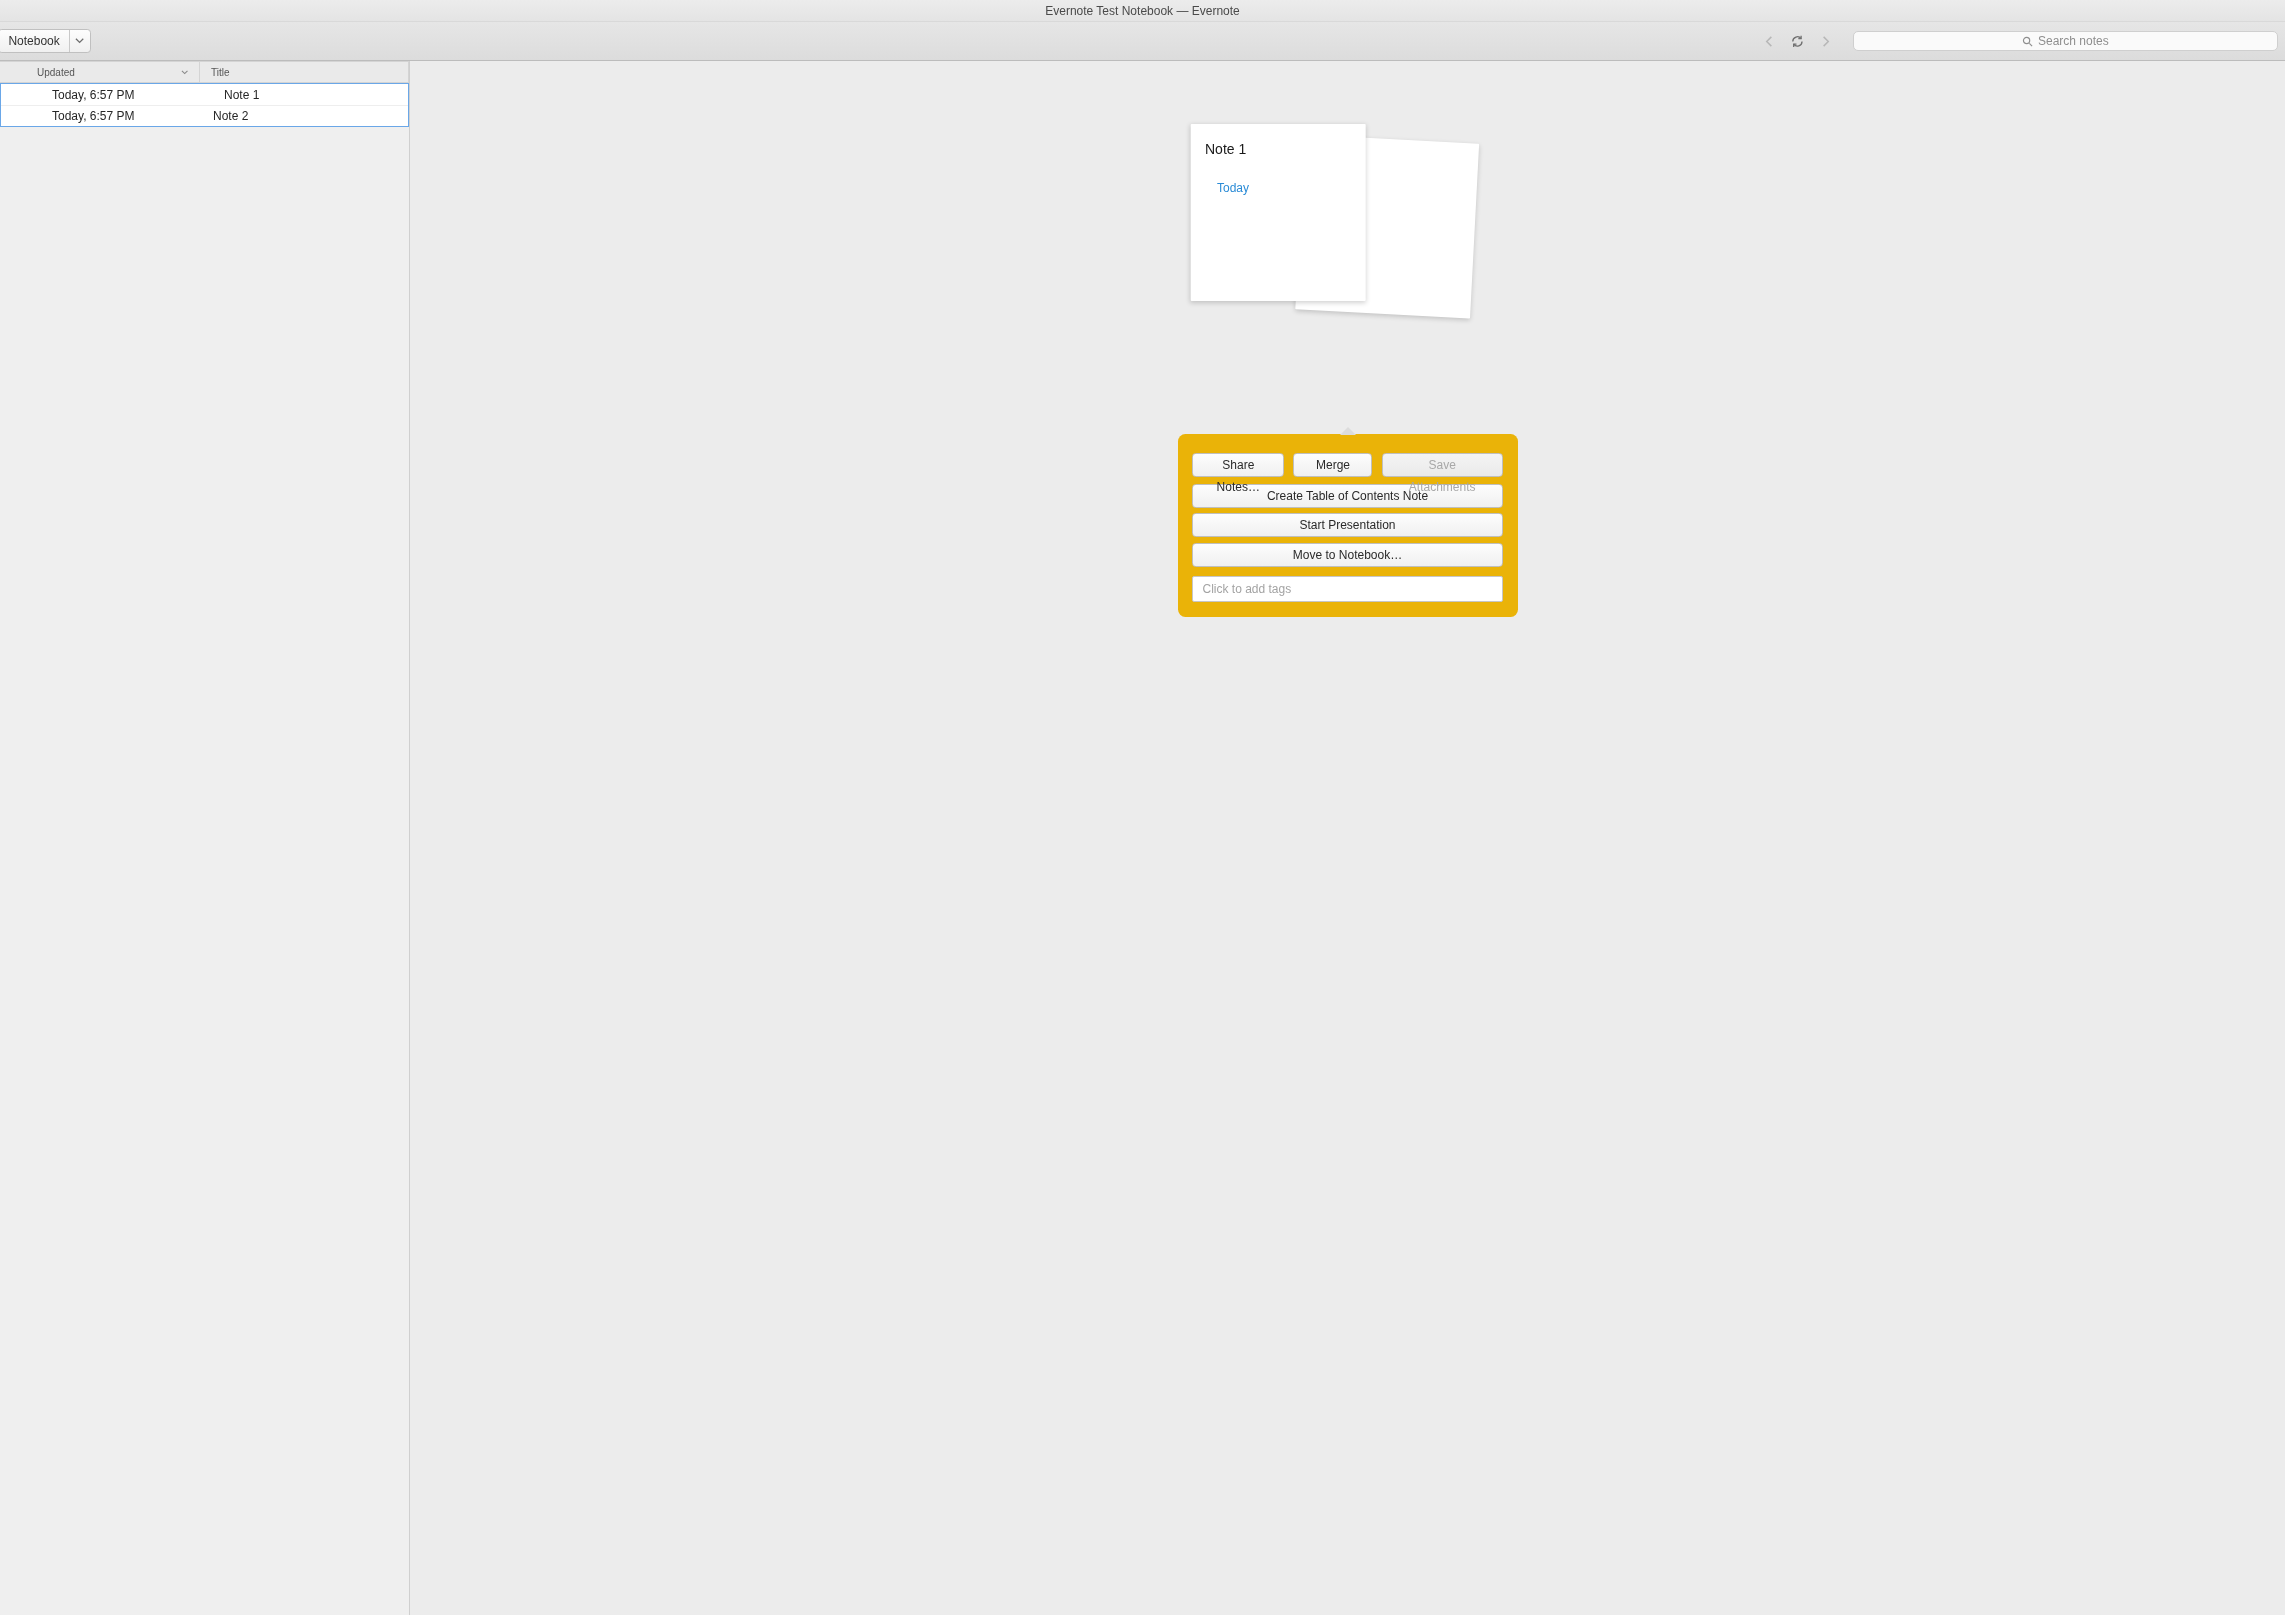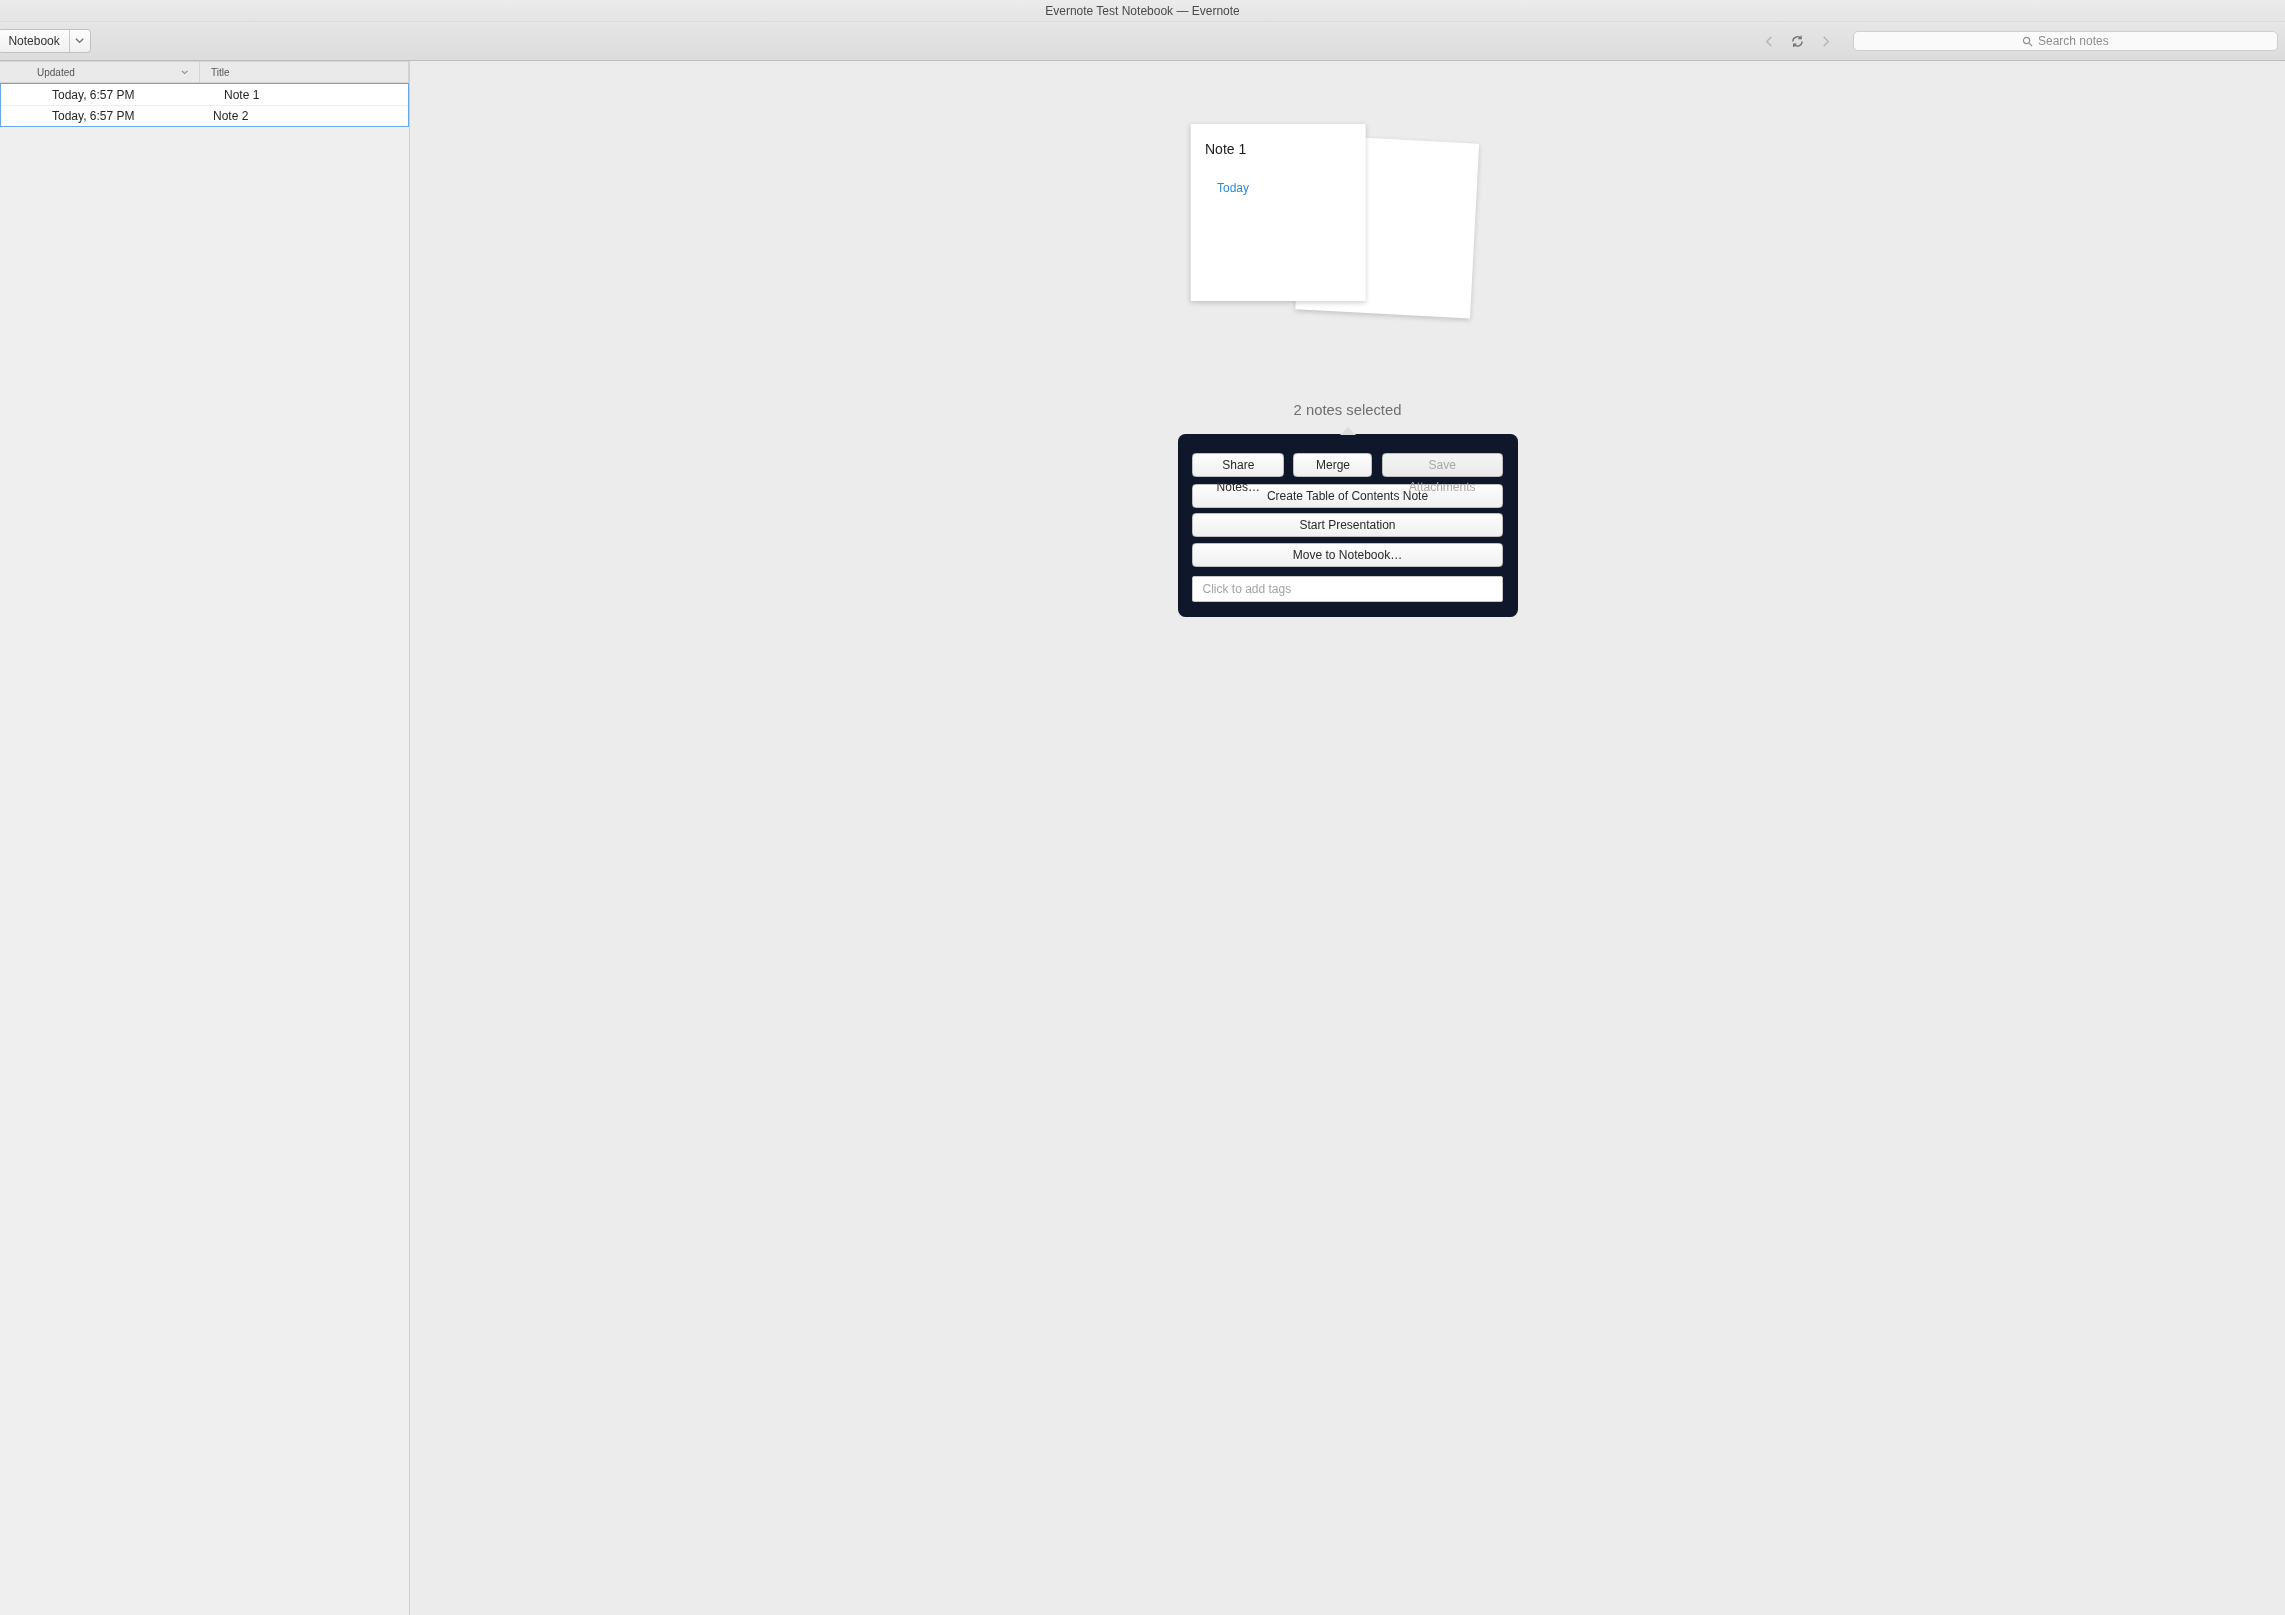--- a/index.html
+++ b/index.html
@@ -205,21 +205,21 @@
     font-size: 14.8px;
     color: #6f6f6f;
   }
 
   .action-panel {
     position: absolute;
     top: 373px;
     left: 50%;
     transform: translateX(-50%);
     width: 340px;
-    background: #0f172a;
+    background: #eab308;
     border-radius: 7.4px;
     padding: 18.5px 14.8px 14.8px;
   }
   .action-panel::before {
     content: "";
     position: absolute;
     top: -7.4px;
     left: 50%;
     transform: translateX(-50%);
     border-left: 8.3px solid transparent;
@@ -333,21 +333,20 @@
 
   <div class="main">
     <div class="card-stack">
       <div class="card card-back"></div>
       <div class="card card-front">
         <div class="card-title">Note 1</div>
         <div class="card-date">Today</div>
       </div>
     </div>
 
-    <div class="selected-label">2 notes selected</div>
 
     <div class="action-panel">
       <div class="btn-row-3">
         <div class="btn small first">Share Notes…</div>
         <div class="btn small mid">Merge</div>
         <div class="btn small last disabled">Save Attachments</div>
       </div>
       <div class="btn btn-full">Create Table of Contents Note</div>
       <div class="btn btn-full">Start Presentation</div>
       <div class="btn btn-full">Move to Notebook…</div>

